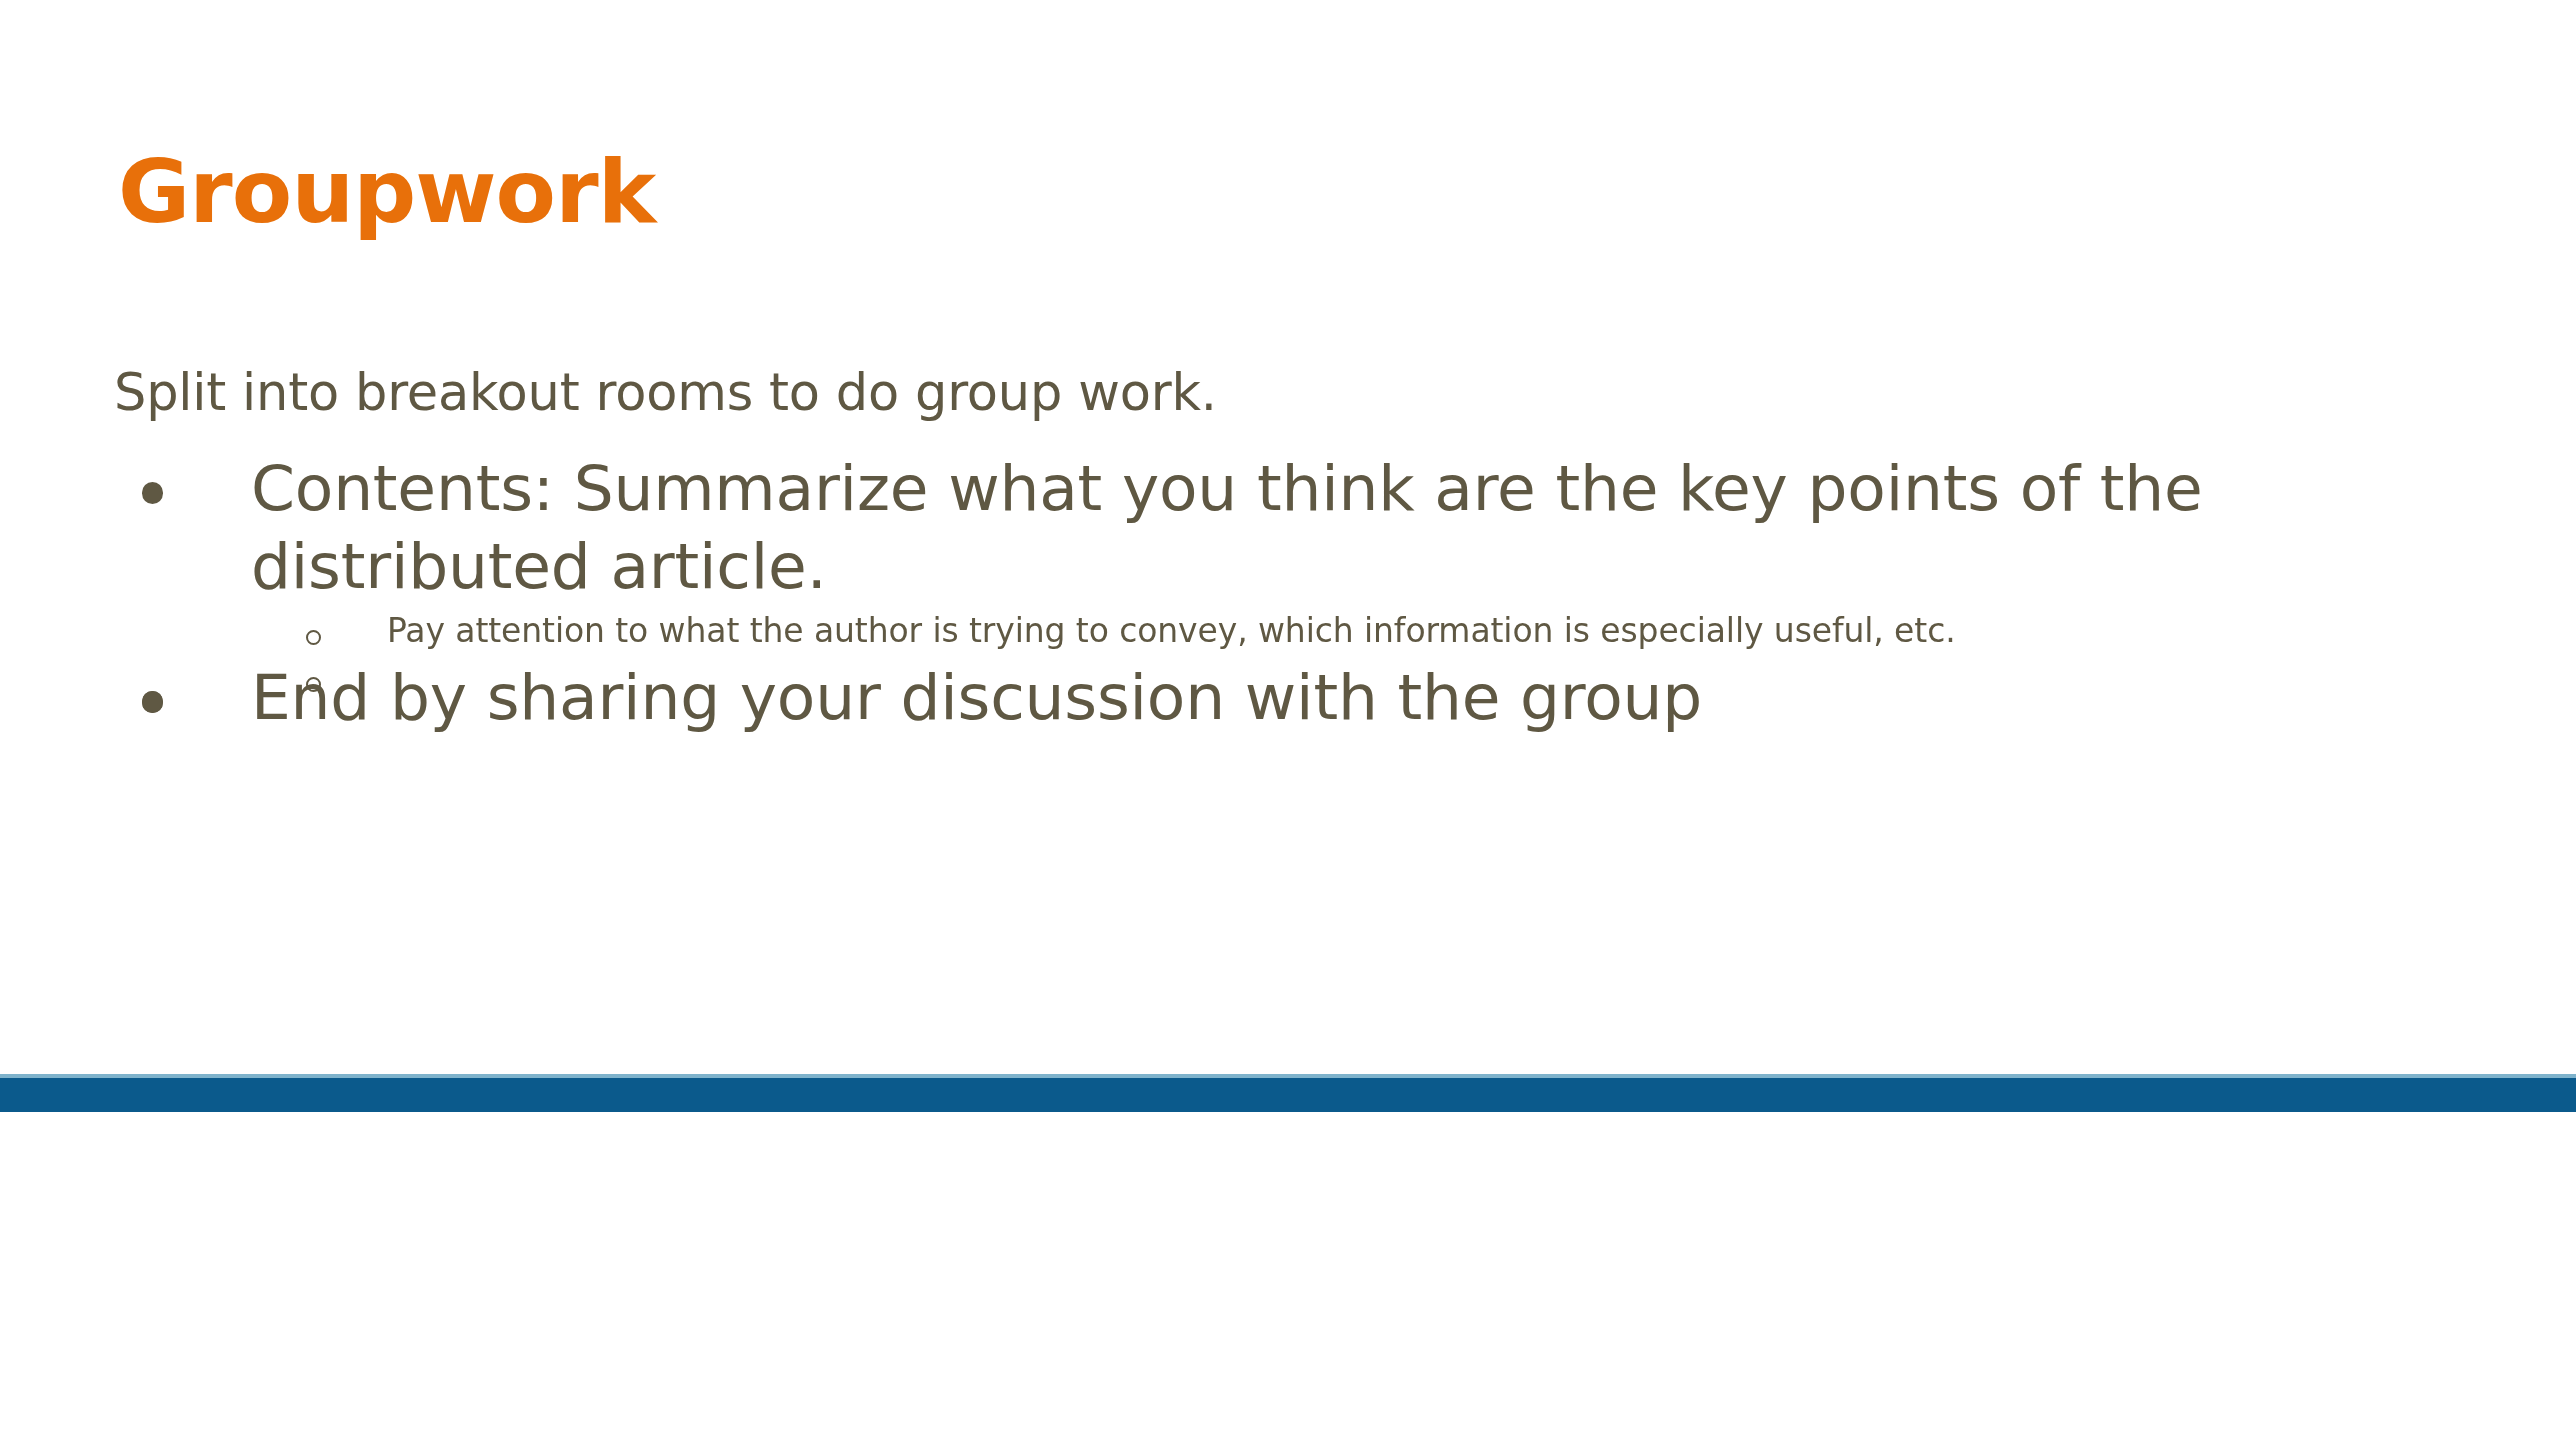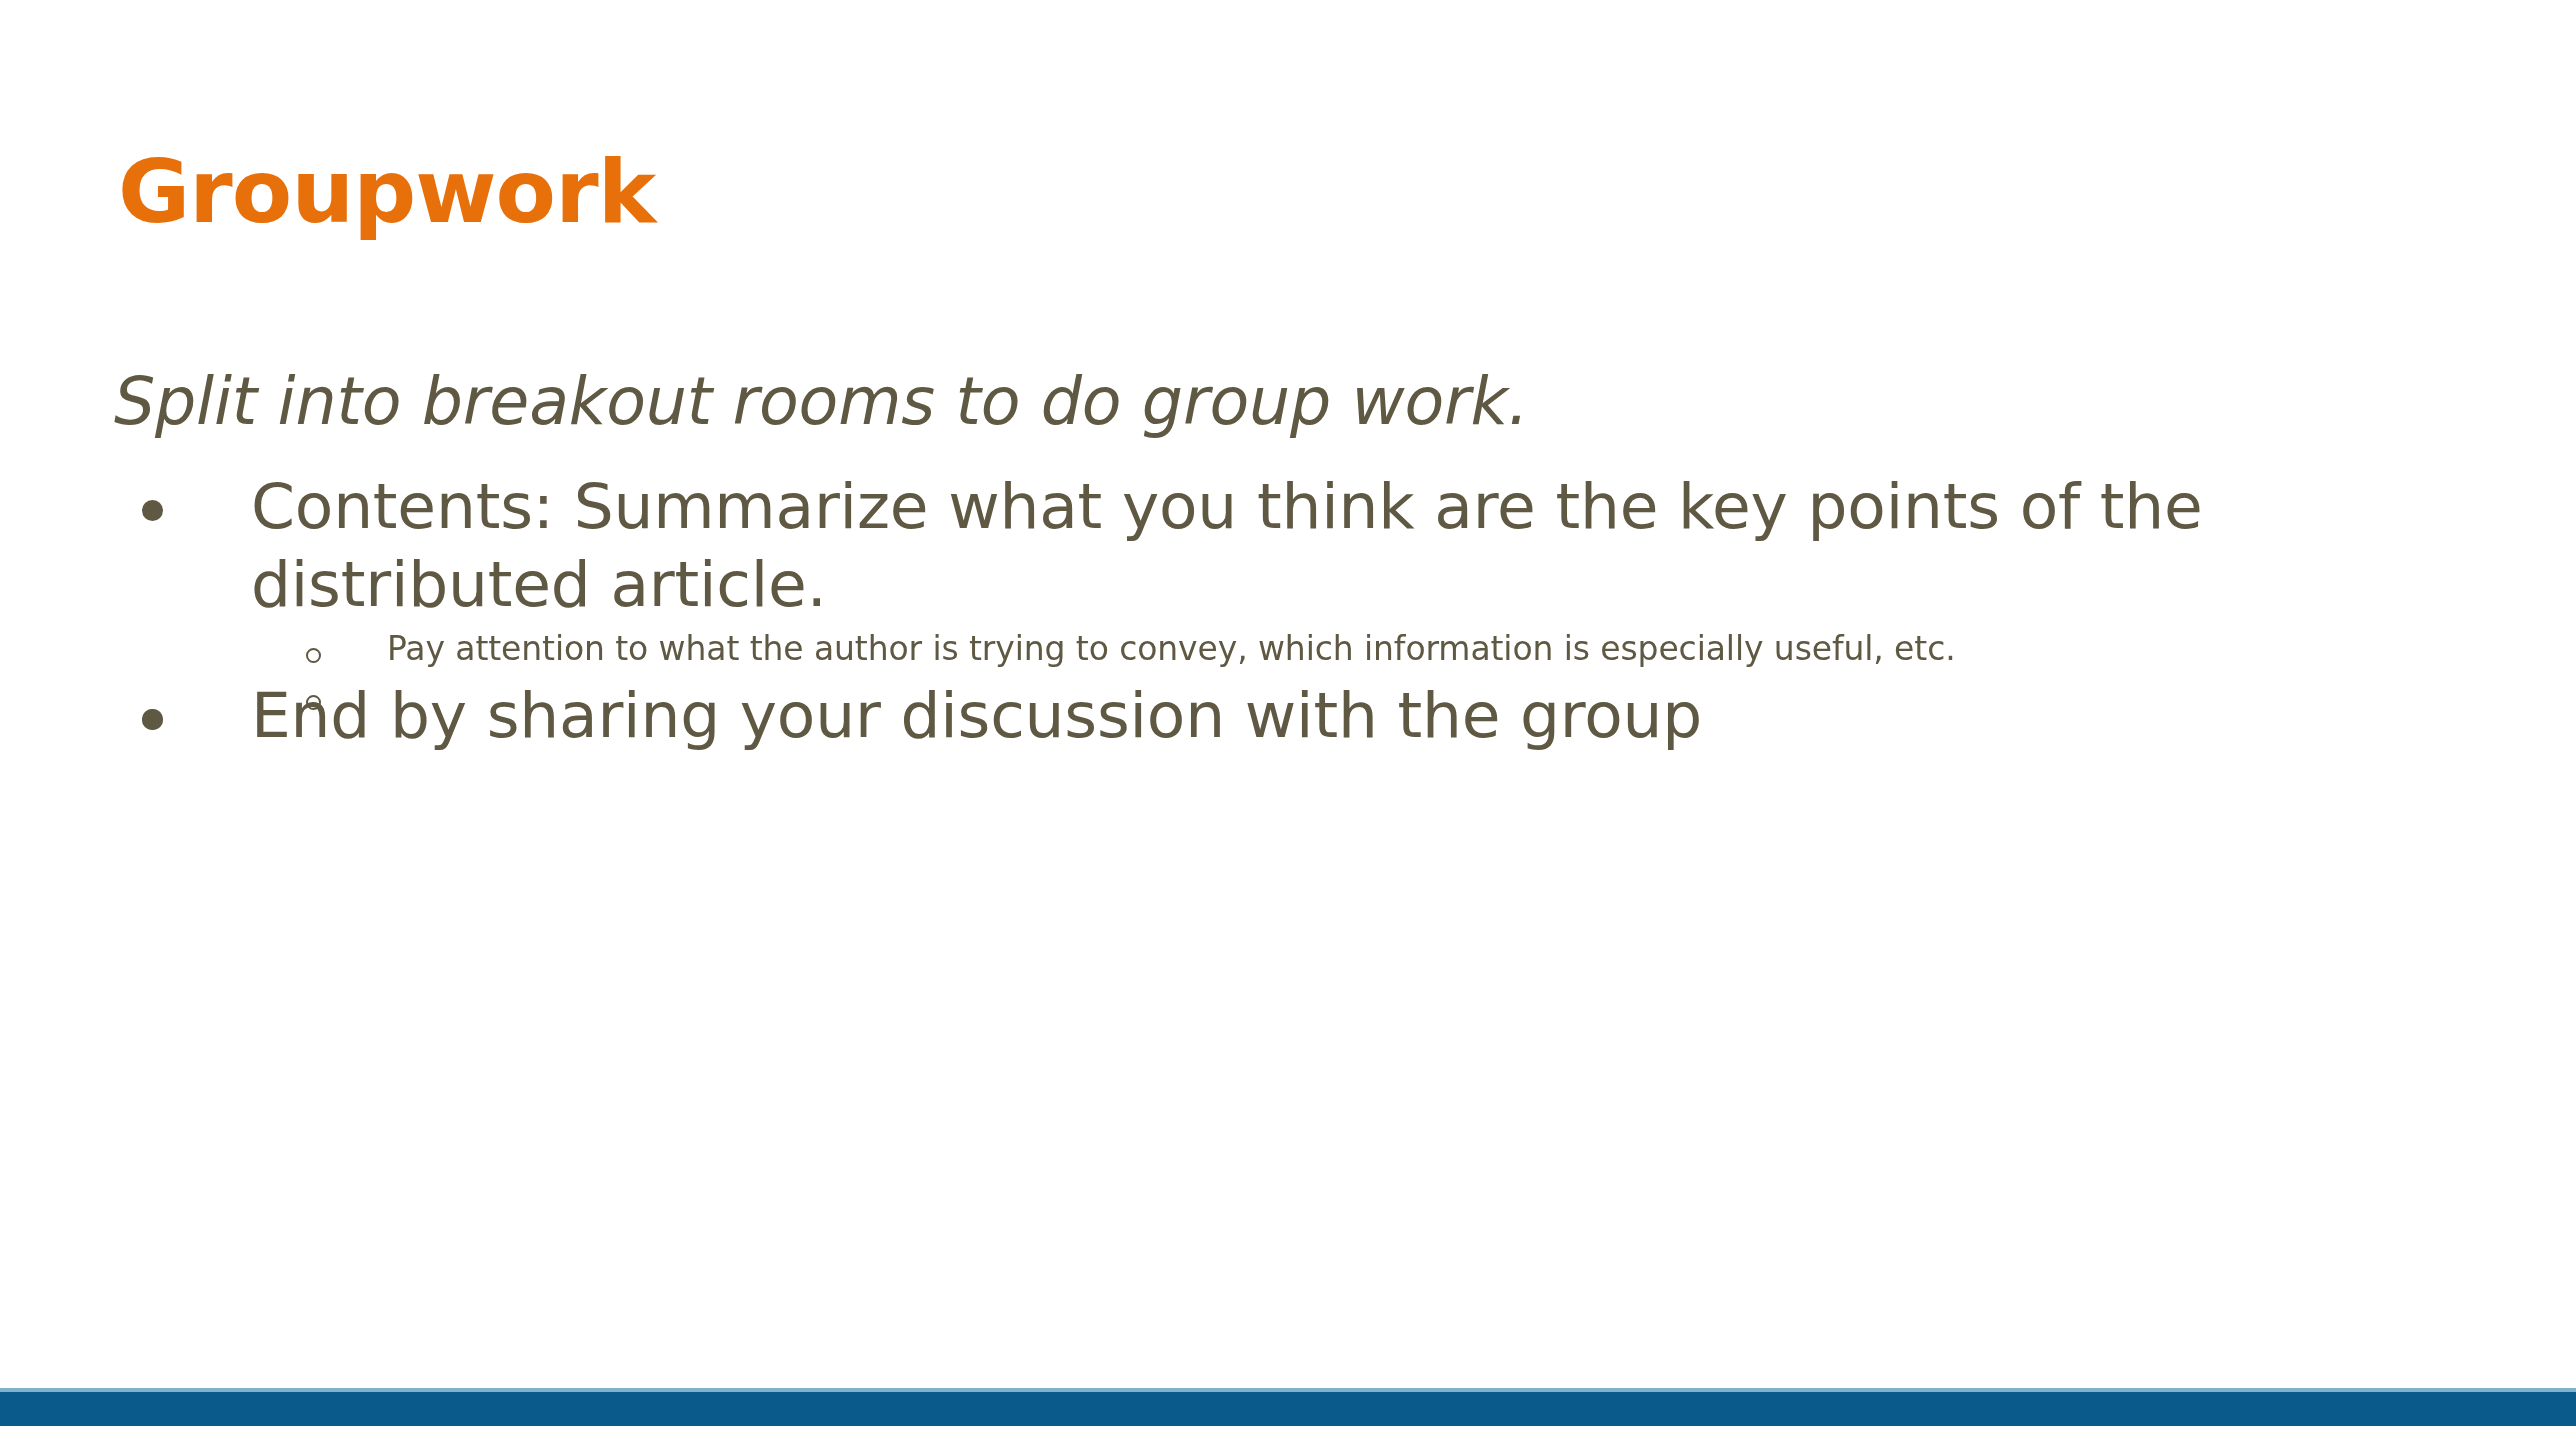--- a/index.html
+++ b/index.html
@@ -9,21 +9,21 @@
   body {
     width: 2576px;
     height: 1450px;
     background: #ffffff;
     font-family: "DejaVu Sans", sans-serif;
     overflow: hidden;
   }
   .slide {
     position: relative;
     width: 2576px;
-    height: 1426px;
+    height: 1112px;
     background: #ffffff;
     box-sizing: border-box;
     overflow: hidden;
   }
 
   
   .slide-title {
     position: absolute;
     left: 118px;
     top: 146px;
@@ -39,26 +39,25 @@
   
   .body-block {
     position: absolute;
     left: 114px;
     top: 361px;
     width: 2361px;
   }
 
   .lead-line {
     color: #5F5843;
-    font-size: 65px;
+    font-size: 51px;
     line-height: 1.26;
     font-family: "DejaVu Sans", sans-serif;
     margin: 0 0 25px 0;
     letter-spacing: -0.2px;
-    font-style: italic;
   }
 
   ul.level1 {
     list-style: none;
     margin: 8px;
     padding: 0;
   }
 
   li.l1 {
     position: relative;

